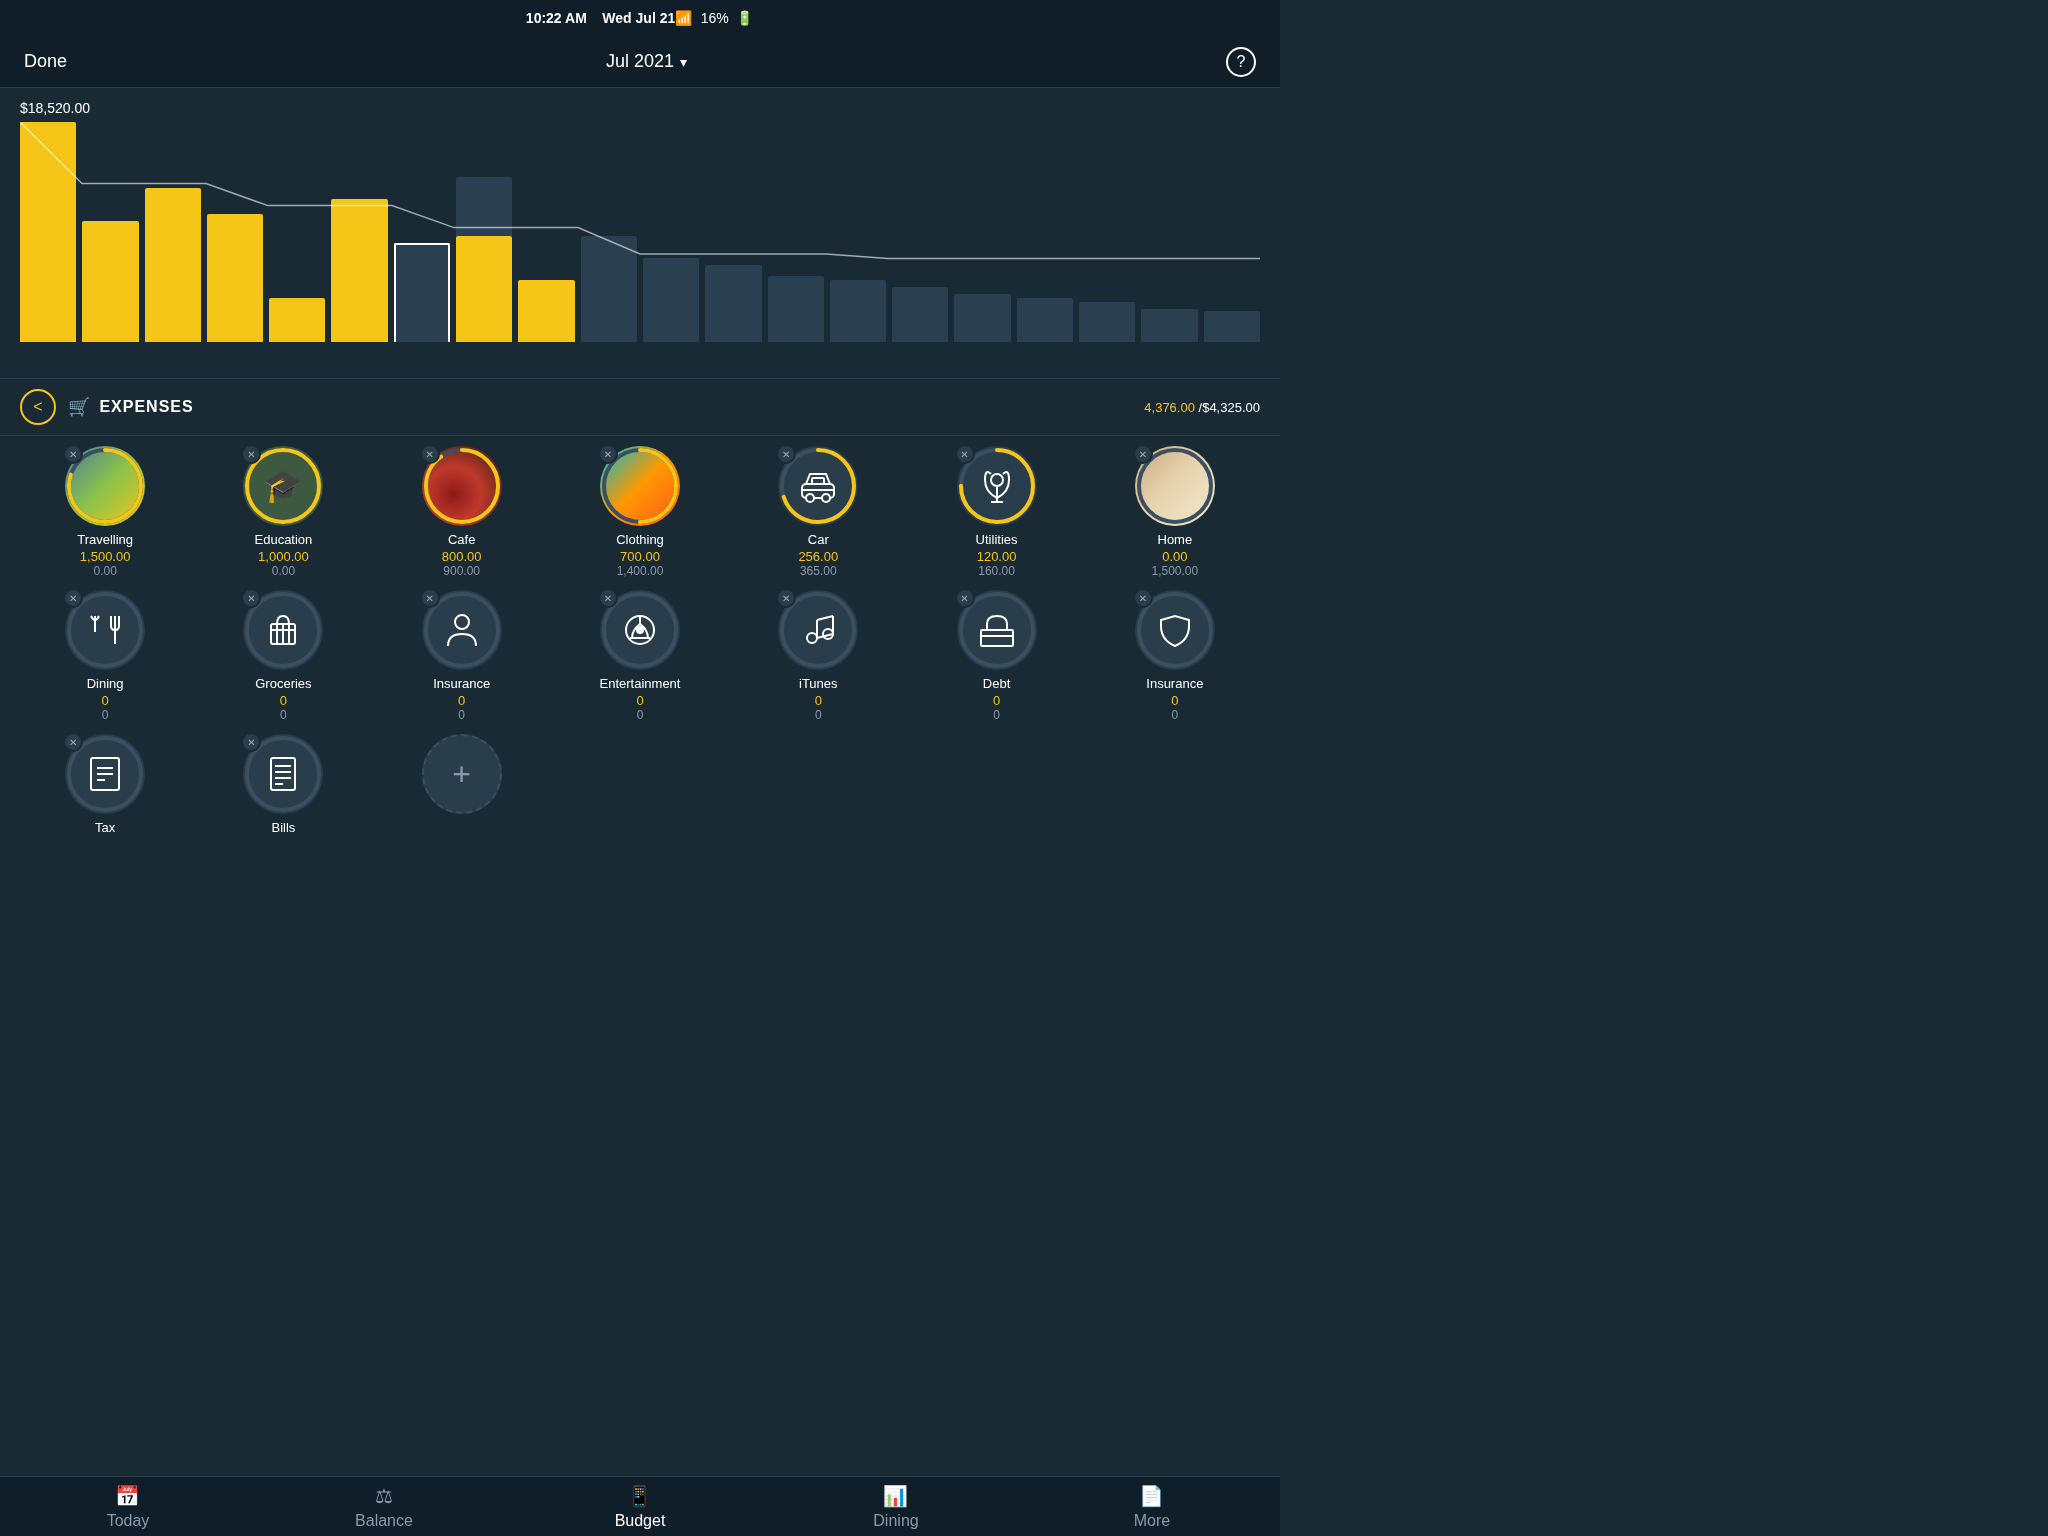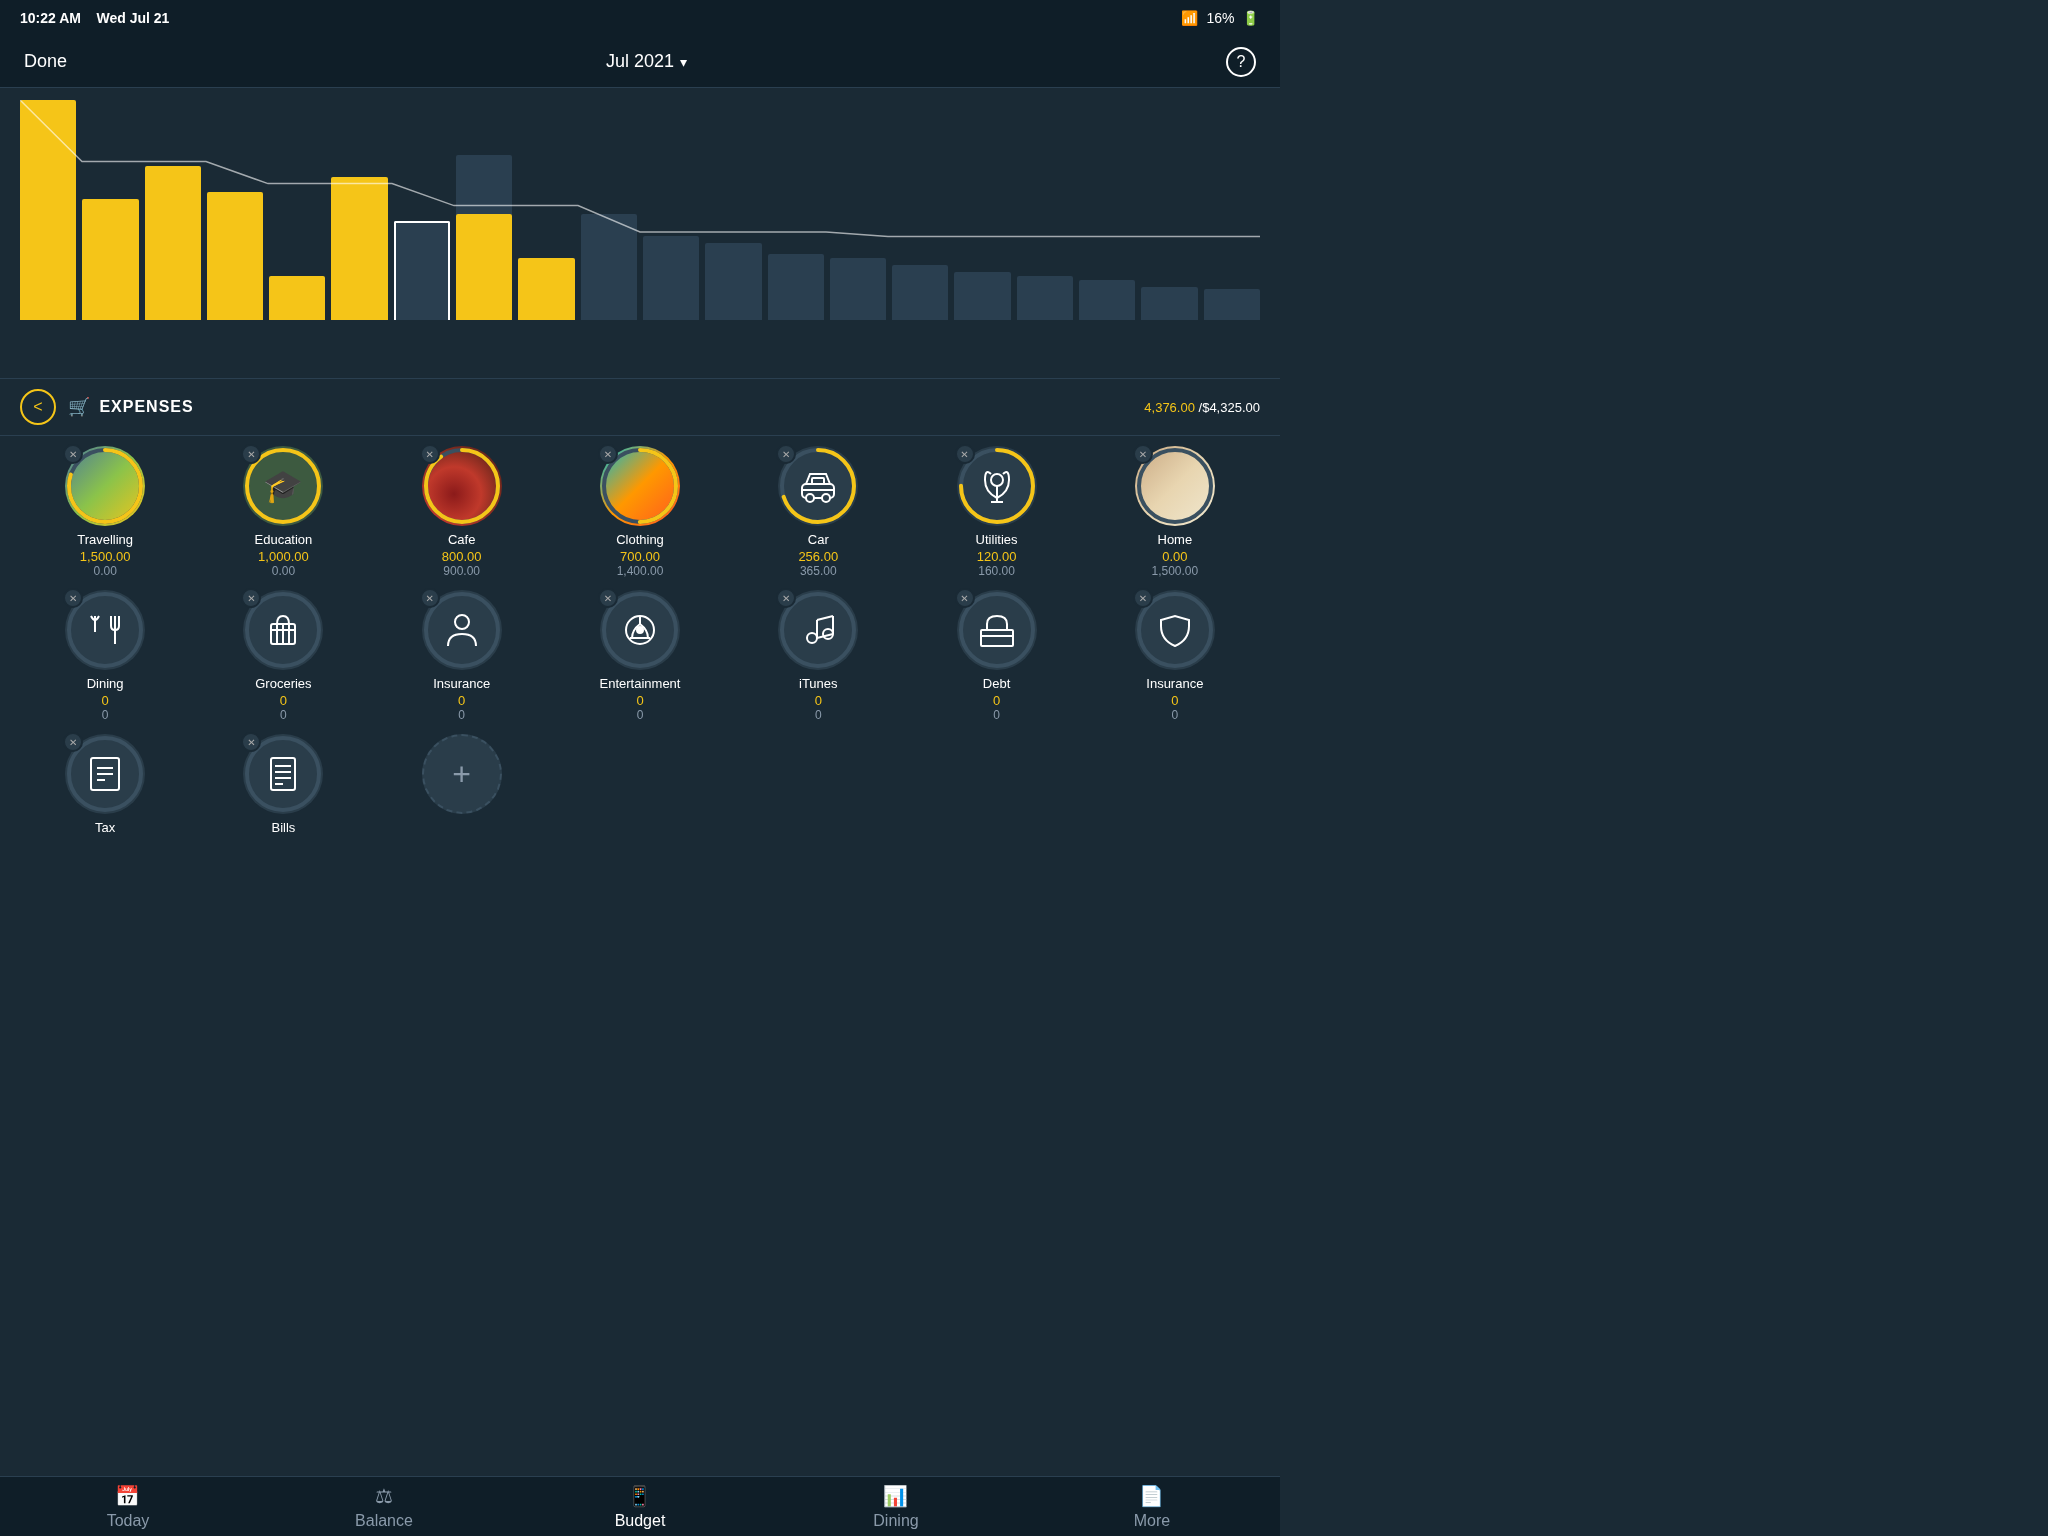--- a/index.html
+++ b/index.html
@@ -10,21 +10,21 @@
       width: 1280px;
       height: 960px;
       overflow: hidden;
       position: relative;
     }
 
     
     .status-bar {
       background: #0f1e28;
       display: flex;
-      justify-content: space-between;
+      justify-content: center;
       align-items: center;
       padding: 2px 20px;
       height: 36px;
     }
     .status-left { font-size: 14px; font-weight: 600; }
     .status-right { display: flex; align-items: center; gap: 8px; font-size: 14px; }
     .wifi-icon { font-size: 14px; }
     .battery-icon { font-size: 14px; }
 
     
@@ -335,20 +335,21 @@
 <div class="header">
   <button class="done-btn">Done</button>
   <div class="month-selector">
     <span>Jul 2021</span>
     <span class="chevron">▾</span>
   </div>
   <button class="help-btn">?</button>
 </div>
 
 <div class="chart-area">
+  <div class="chart-label">$18,520.00</div>
   <div class="chart-bars" id="chart-bars-container">
 
     <div class="bar-wrapper">
         <div class="bar-bg" style="height: 100%;"></div>
         <div class="bar-fill" style="height: 100%;"></div>
       </div>
       <div class="bar-wrapper">
         <div class="bar-bg" style="height: 55%;"></div>
         <div class="bar-fill" style="height: 55%;"></div>
       </div>

